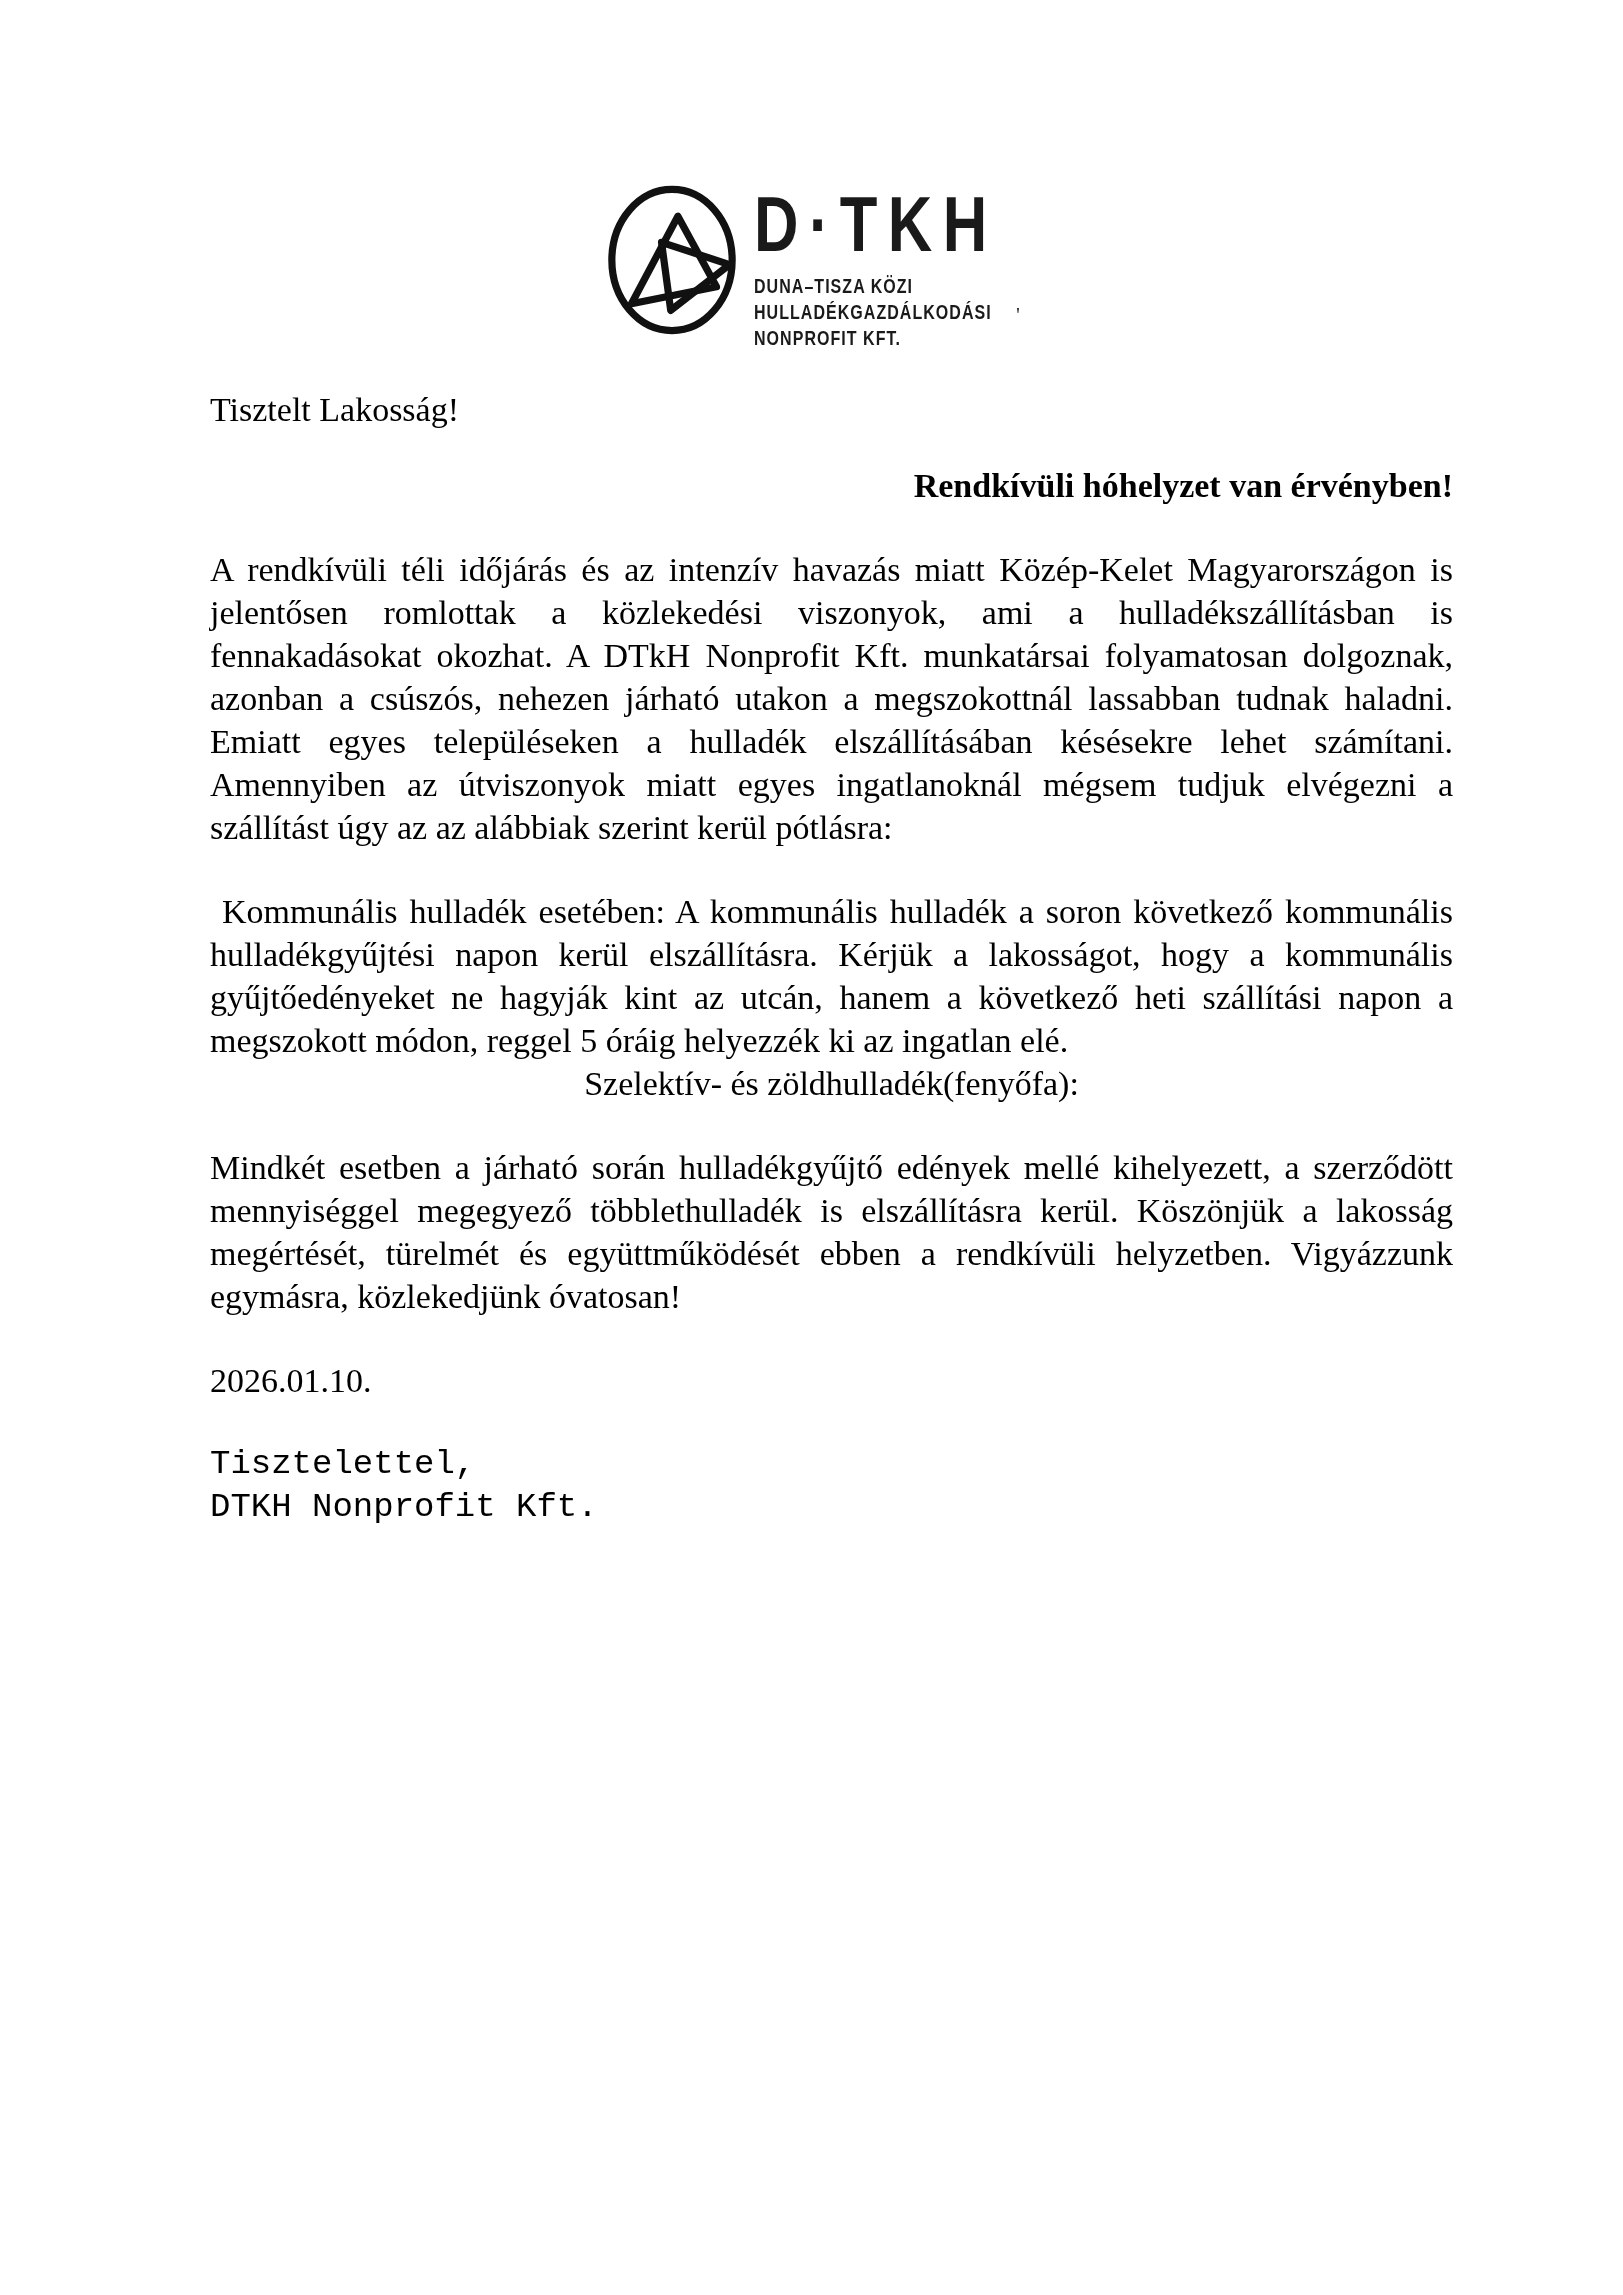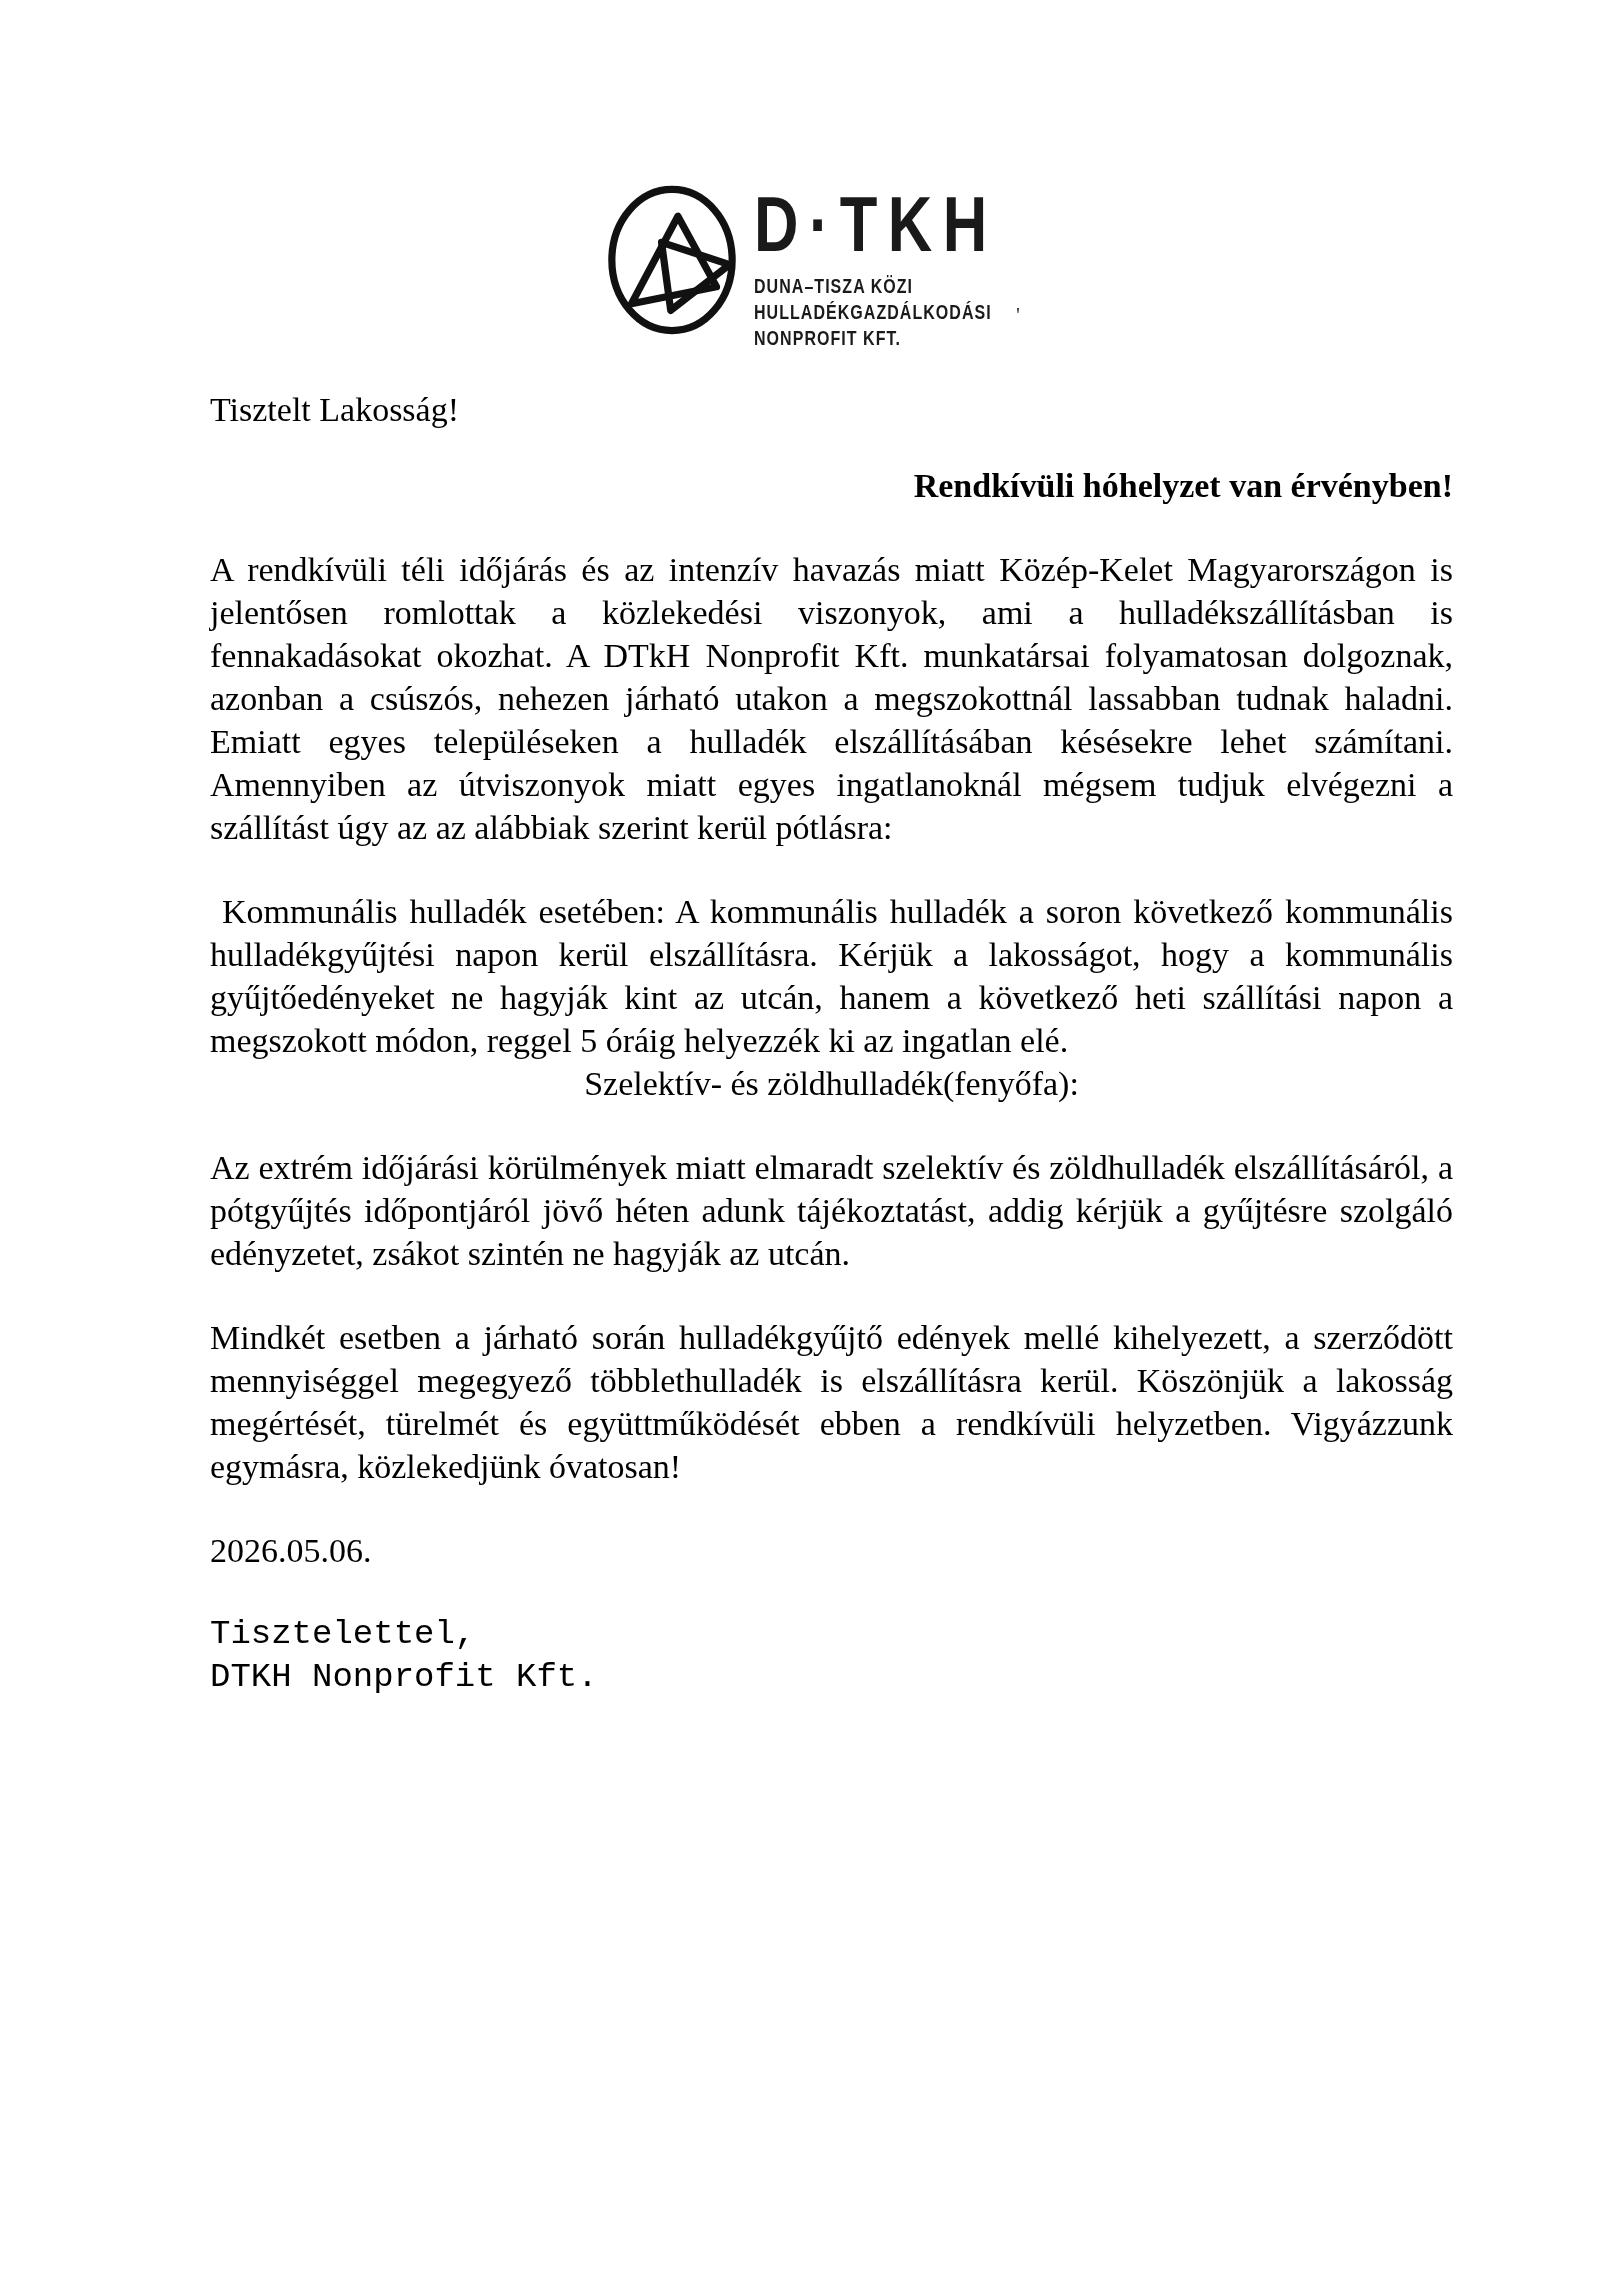--- a/index.html
+++ b/index.html
@@ -121,26 +121,25 @@
     <p class="salutation">Tisztelt Lakosság!</p>
 
     <p class="headline">Rendkívüli hóhelyzet van érvényben!</p>
 
     <p class="para">A rendkívüli téli időjárás és az intenzív havazás miatt Közép-Kelet Magyarországon is jelentősen romlottak a közlekedési viszonyok, ami a hulladékszállításban is fennakadásokat okozhat. A DTkH Nonprofit Kft. munkatársai folyamatosan dolgoznak, azonban a csúszós, nehezen járható utakon a megszokottnál lassabban tudnak haladni. Emiatt egyes településeken a hulladék elszállításában késésekre lehet számítani. Amennyiben az útviszonyok miatt egyes ingatlanoknál mégsem tudjuk elvégezni a szállítást úgy az az alábbiak szerint kerül pótlásra:</p>
 
     <p class="para"> Kommunális hulladék esetében: A kommunális hulladék a soron következő kommunális hulladékgyűjtési napon kerül elszállításra. Kérjük a lakosságot, hogy a kommunális gyűjtőedényeket ne hagyják kint az utcán, hanem a következő heti szállítási napon a megszokott módon, reggel 5 óráig helyezzék ki az ingatlan elé.</p>
 
     <p class="para attached">Szelektív- és zöldhulladék(fenyőfa):</p>
 
-    <p class="para">Az extrém időjárási körülmények miatt elmaradt szelektív és zöldhulladék elszállításáról, a pótgyűjtés időpontjáról jövő héten adunk tájékoztatást, addig kérjük a gyűjtésre szolgáló edényzetet, zsákot szintén ne hagyják az utcán.</p>
 
     <p class="para">Mindkét esetben a járható során hulladékgyűjtő edények mellé kihelyezett, a szerződött mennyiséggel megegyező többlethulladék is elszállításra kerül. Köszönjük a lakosság megértését, türelmét és együttműködését ebben a rendkívüli helyzetben. Vigyázzunk egymásra, közlekedjünk óvatosan!</p>
 
 
-    <p class="date-line">2026.05.06.</p>
+    <p class="date-line">2026.01.10.</p>
 
     <p class="signoff-block">
       <span class="signoff-line">Tisztelettel,</span>
       <span class="signoff-line">DTKH Nonprofit Kft.</span>
     </p>
 
   </div>
 </div>
 
 

